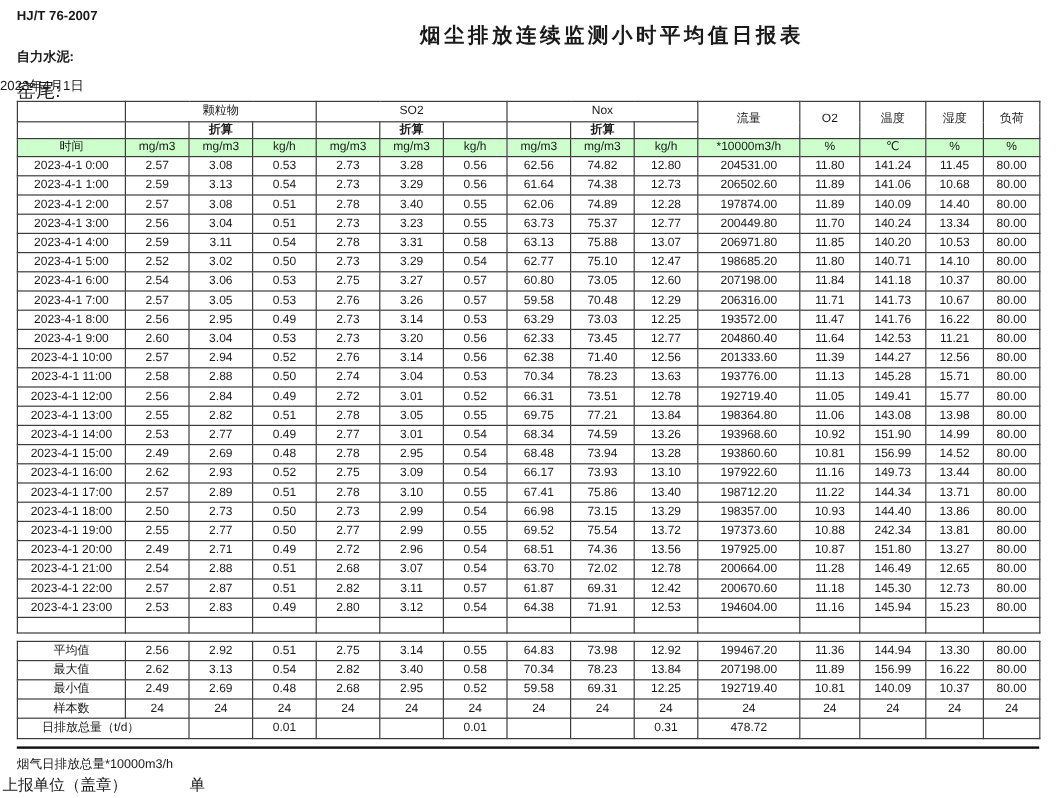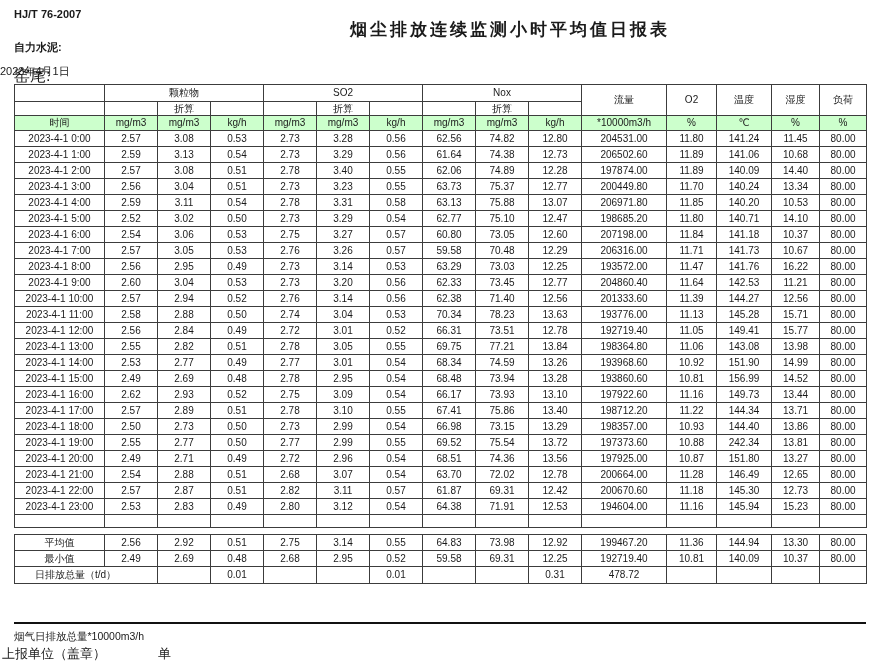--- a/index.html
+++ b/index.html
@@ -18,21 +18,21 @@
   .position { position:absolute; left:14px; top:66px; font-size:16px; font-weight:normal; }
   .report-date { position:absolute; left:0; top:64px; width:880px; padding-right:80px;
     font-size:11px; }
 
   .tbl-wrap { position:absolute; left:14px; top:84px; width:852px; }
   table { border-collapse:collapse; table-layout:fixed; width:852px; }
   td, th { border:1px solid #3c3c3c; font-size:10px; font-weight:normal;
     text-align:center; vertical-align:middle; padding:0 1px; overflow:hidden;
     white-space:nowrap; height:16px; line-height:12px; }
   thead th.group { height:17px; }
-  thead th.sub { height:14px; }
+  thead th.sub { height:14px;font-weight:bold; }
   thead th.unit-row { height:15px; background:var(--green,#CCFFCC);margin-left:48px; }
   tbody td { height:16px; }
   tr.empty-row td { height:13px; }
   .summary-table { margin-top:6px; }
   .summary-table td { height:16px; }
   .summary-table tr.total-row td { height:17px; }
   .label-left { text-align:left; padding-left:20px; }
   .bottom-rule { position:absolute; left:14px; top:622px; width:852px; height:2px; background:#111; }
   .foot-note { position:absolute; left:14px; top:630px; font-size:10.5px; }
   .foot-unit-row { position:absolute; left:2px; top:645px; font-size:13px;text-align:right; }
@@ -569,36 +569,70 @@
             <td>64.83</td>
             <td>73.98</td>
             <td>12.92</td>
             <td>199467.20</td>
             <td>11.36</td>
             <td>144.94</td>
             <td>13.30</td>
             <td>80.00</td>
           </tr>
           <tr>
+            <td>最大值</td>
+            <td>2.62</td>
+            <td>3.13</td>
+            <td>0.54</td>
+            <td>2.82</td>
+            <td>3.40</td>
+            <td>0.58</td>
+            <td>70.34</td>
+            <td>78.23</td>
+            <td>13.84</td>
+            <td>207198.00</td>
+            <td>11.89</td>
+            <td>156.99</td>
+            <td>16.22</td>
+            <td>80.00</td>
+          </tr>
+          <tr>
             <td>最小值</td>
             <td>2.49</td>
             <td>2.69</td>
             <td>0.48</td>
             <td>2.68</td>
             <td>2.95</td>
             <td>0.52</td>
             <td>59.58</td>
             <td>69.31</td>
             <td>12.25</td>
             <td>192719.40</td>
             <td>10.81</td>
             <td>140.09</td>
             <td>10.37</td>
             <td>80.00</td>
           </tr>
+          <tr>
+            <td>样本数</td>
+            <td>24</td>
+            <td>24</td>
+            <td>24</td>
+            <td>24</td>
+            <td>24</td>
+            <td>24</td>
+            <td>24</td>
+            <td>24</td>
+            <td>24</td>
+            <td>24</td>
+            <td>24</td>
+            <td>24</td>
+            <td>24</td>
+            <td>24</td>
+          </tr>
           <tr class="total-row">
             <td colspan="2" class="label-left">日排放总量（t/d）</td>
             <td></td>
             <td>0.01</td>
             <td></td>
             <td></td>
             <td>0.01</td>
             <td></td>
             <td></td>
             <td>0.31</td>

